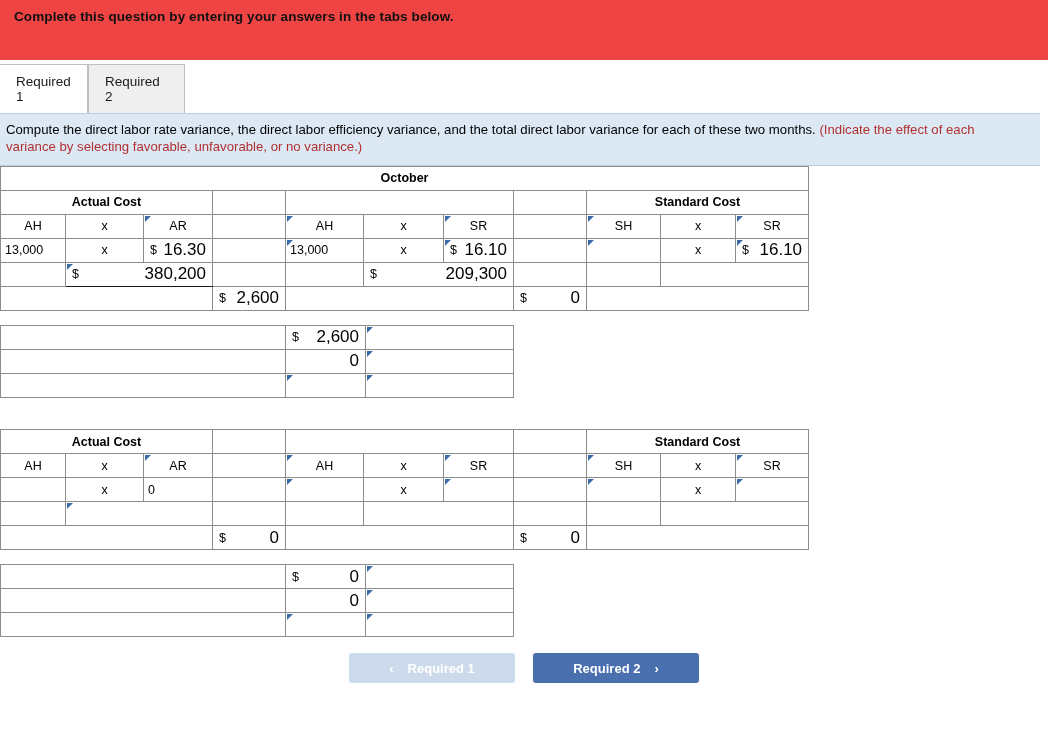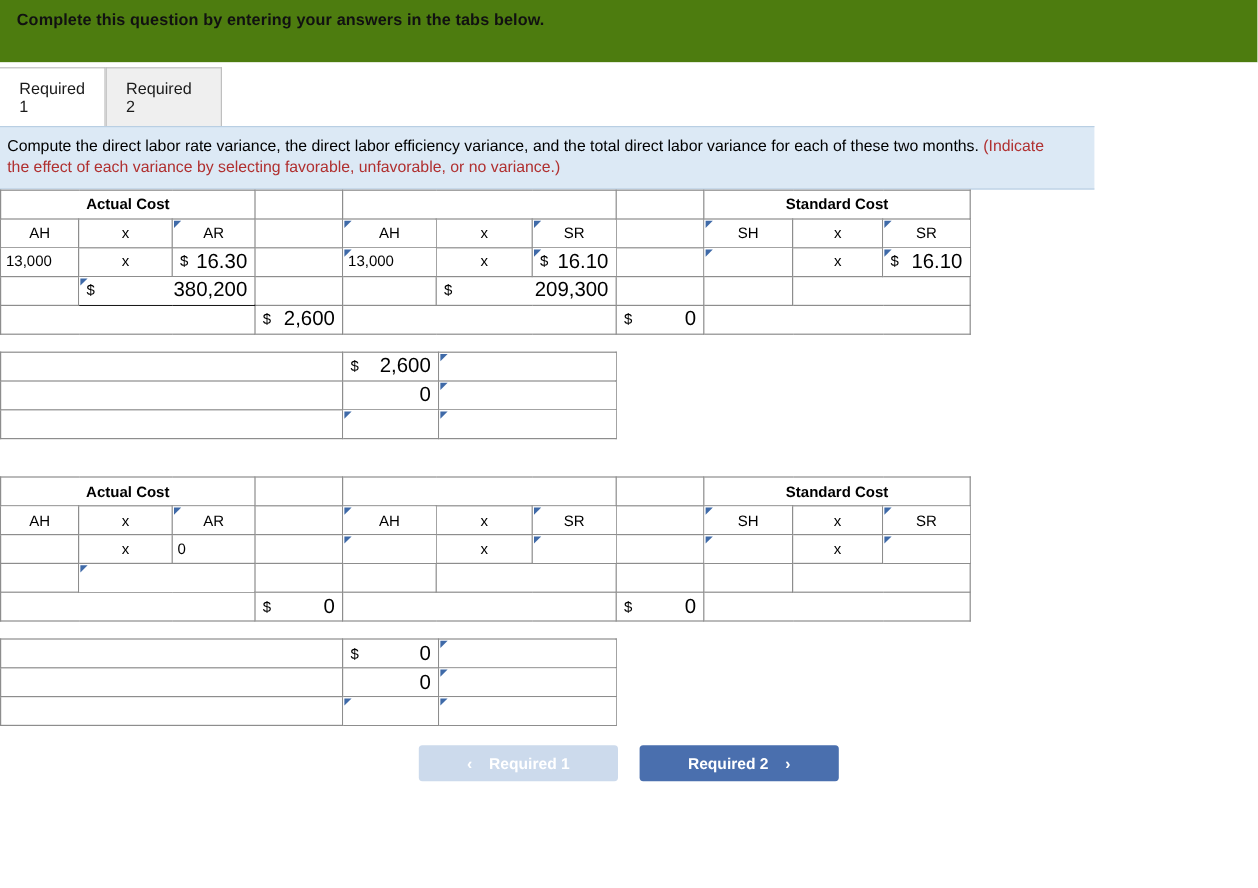--- a/index.html
+++ b/index.html
@@ -9,22 +9,22 @@
     background: #ffffff;
     font-family: "Liberation Sans", sans-serif;
     font-size: 13px;
     color: #000000;
     overflow: hidden;
   }
 
   
   .topbar {
     width: 1048px;
-    height: 52px;
-    background: #4d7c0f;
+    height: 60px;
+    background: #ef4444;
     display: flex;
     align-items: flex-start;
     padding: 9px 0 0 14px;
   }
   .topbar-text {
     font-weight: bold;
     font-size: 13.5px;
     color: #111;
     letter-spacing: 0.1px;
   }
@@ -59,21 +59,21 @@
   }
   .tab.inactive {
     background: #efefef;
     left: 88px;
     width: 97px;
     z-index: 2;
   }
 
   
   .instr {
-    width: 912px;
+    width: 1040px;
     min-height: 50px;
     background: #dce9f5;
     border-top: 1px solid #b9cfe3;
     border-bottom: 1px solid #b9cfe3;
     padding: 8px 22px 9px 6px;
     line-height: 1.28;
     font-size: 13.2px;
   }
   .instr .red { color: #b03030; }
 
@@ -216,20 +216,23 @@
       <col style="width:78px">
         <col style="width:80px">
         <col style="width:70px">
       <col style="width:73px">
       <col style="width:74px">
         <col style="width:75px">
         <col style="width:73px">
     </colgroup>
 
     <tbody>
+        <tr>
+      <td class="banner" colspan="11">October</td>
+    </tr>
 
     <tr>
       <td class="bandhdr" colspan="3">Actual Cost</td>
       <td class="whitecell"></td>
       <td class="bandblank" colspan="3"></td>
       <td class="whitecell"></td>
       <td class="bandhdr" colspan="3">Standard Cost</td>
     </tr>
 
     <tr>

